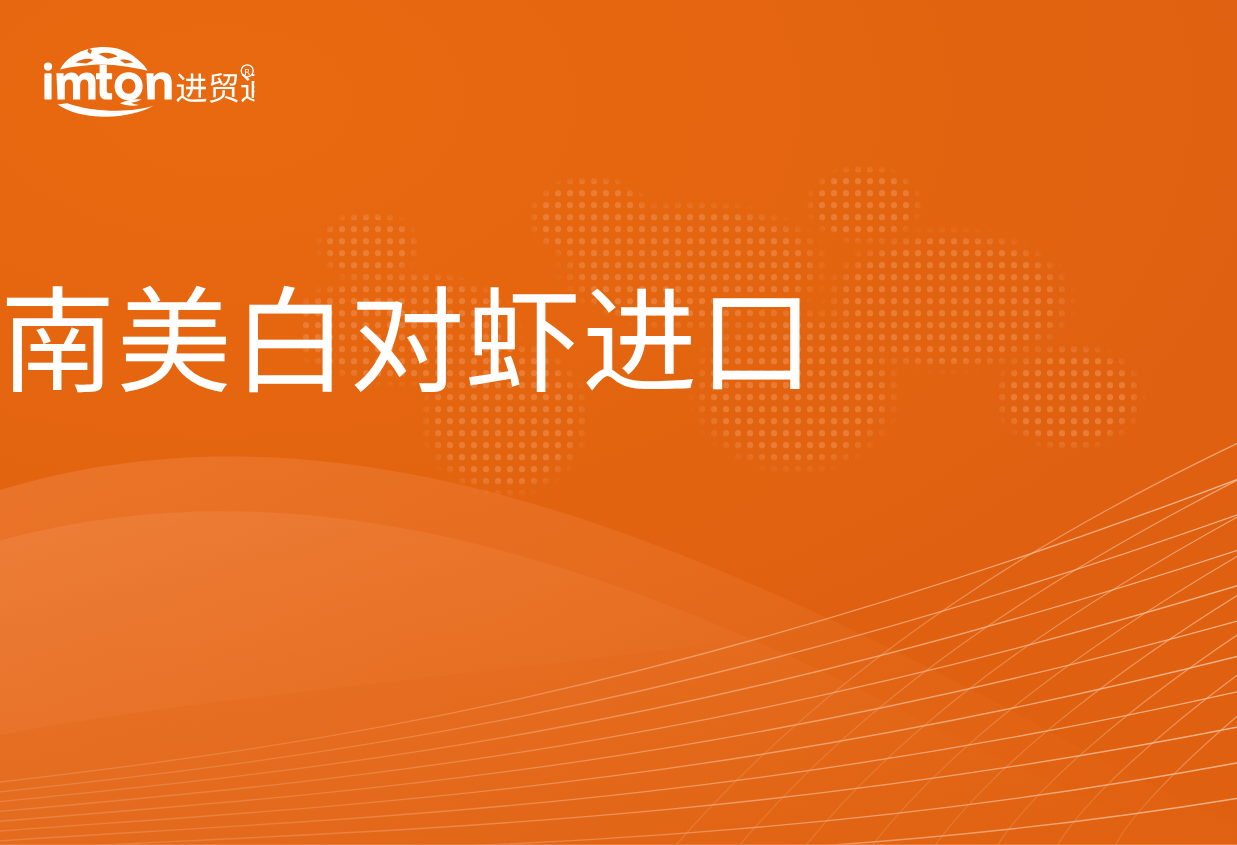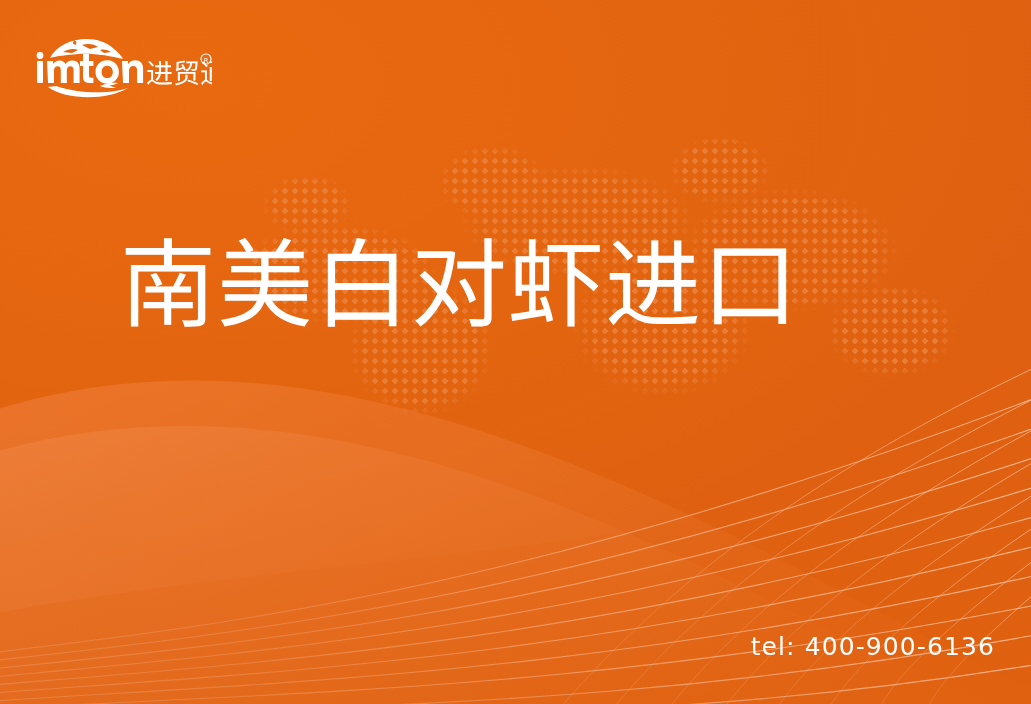--- a/index.html
+++ b/index.html
@@ -78,29 +78,27 @@
   }
   .logo svg { display: block; width: 100%; height: 100%; }
 
   
 
   .headline {
     position: absolute;
     left: 0;
     top: 232px;
     width: 833px;
-    text-align: center;
     color: #ffffff;
     line-height: 1.13;
     letter-spacing: 1px;
     font-weight: 400;
     font-size: 96px;
     font-family: "DejaVu Sans", "Liberation Sans", sans-serif;
     text-rendering: geometricPrecision;
-    padding-left: 43px;
   }
   .headline .line { display: block; white-space: nowrap; }
 
   
 
   .tel {
     position: absolute;
     right: 36px;
     top: 632px;
     color: #ffffff;
@@ -209,15 +207,14 @@
         <path d="M14 55 C 32 68, 72 69, 94 56 C 78 62, 44 62, 22 54 Z" fill="#ffffff"></path>
         <path d="M66 54 c6-3 13-4 18-3 -3 1.6-6 2.4-9 2.6 2.4.9 4.6 1.6 7 1.9 -6 1.2-12 .2-16-1.5 Z" fill="#ffffff"></path>
       </g>
     </svg>
   </div>
 
   <div class="headline">
     <span class="line">南美白对虾进口</span>
   </div>
 
-  <div class="tel">tel: 400-900-6136</div>
 
 </div>
 
 </body></html>

